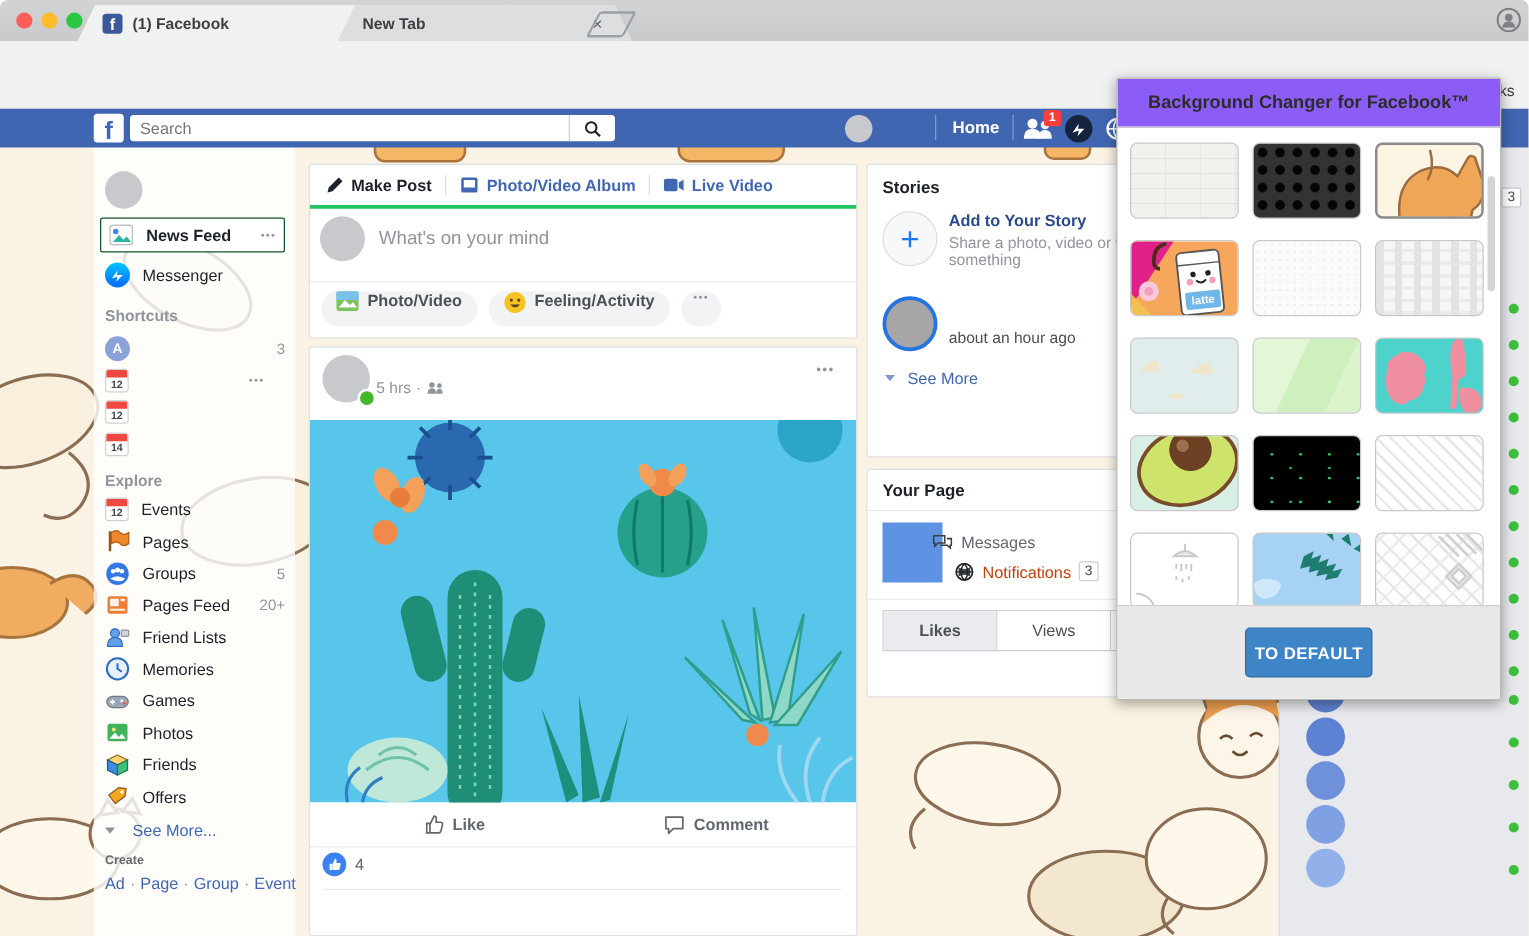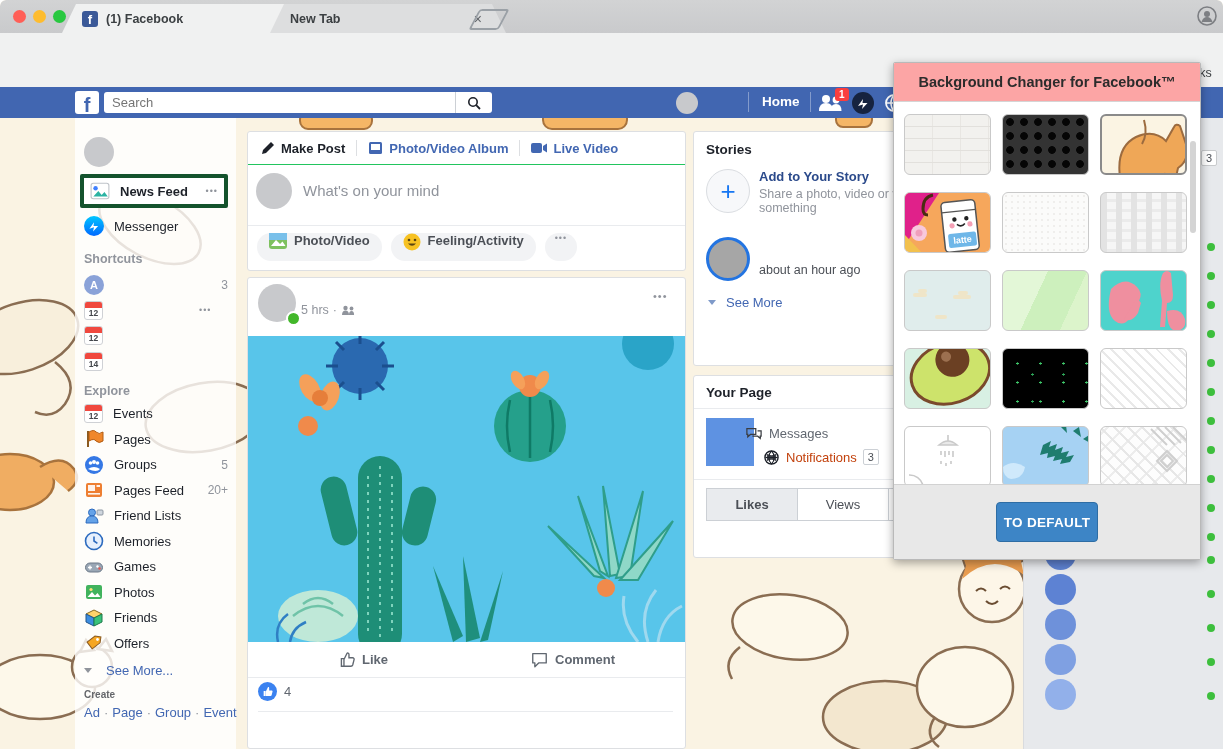--- a/index.html
+++ b/index.html
@@ -69,21 +69,21 @@
   .gray-sub{font-size:12.5px;color:#90949c;}
 
   
   .chat-sb{position:absolute;left:1023px;top:118px;width:200px;height:631px;background:#e7e9ec;border-left:1px solid #d9dbde;z-index:1;}
   .gdot{width:8px;height:8px;border-radius:50%;background:#3dbf3d;}
   .chat-av{width:31px;height:31px;border-radius:50%;}
 
   
   .popup{position:absolute;left:893px;top:62px;width:308px;height:498px;background:#fff;border:1px solid #b9b9b9;
          box-shadow:0 3px 10px rgba(0,0,0,.35);z-index:10;box-sizing:border-box;border-radius:2px;overflow:hidden;}
-  .popup-header{height:38px;background:#fca5a5;border-bottom:1px solid #d5d5d5;display:flex;align-items:center;justify-content:center;text-align:right;}
+  .popup-header{height:38px;background:#8b5cf6;border-bottom:1px solid #d5d5d5;display:flex;align-items:center;justify-content:center;text-align:right;}
   .popup-title{font-size:14.5px;font-weight:bold;color:#2c2c2c;}
   .popup-grid{position:absolute;left:10px;top:51px;width:284px;height:371px;display:grid;
               grid-template-columns:repeat(3,87px);grid-auto-rows:61px;column-gap:11px;row-gap:17px;}
   .thumb{width:87px;height:61px;border-radius:6px;border:1px solid #c9c9c9;box-sizing:border-box;overflow:hidden;position:relative;}
   .thumb.sel{border:2px solid #8a8a8a;}
   .popup-footer{position:absolute;left:0;bottom:0;width:100%;height:74px;background:#e8e8e8;border-top:1px solid #d2d2d2;
                 display:flex;align-items:center;justify-content:center;}
   .default-btn{width:100px;height:38px;background:#3d85c6;border:1px solid #2e6da4;border-radius:4px;color:#fff;
                font-weight:bold;font-size:13.5px;display:flex;align-items:center;justify-content:center;letter-spacing:.3px;}
   .popup-scroll{position:absolute;right:4px;top:78px;width:6px;height:92px;border-radius:3px;background:#d4d4d4;}
@@ -178,21 +178,21 @@
     </div>
     <svg class="abs" style="left:884px;top:6px;" width="20" height="20" viewBox="0 0 20 20">
       <circle cx="10" cy="10" r="8" fill="none" stroke="#fff" stroke-width="1.8"></circle>
         <path d="M2 10 h16 M10 2 a12 12 0 0 1 0 16 M10 2 a12 12 0 0 0 0 16" fill="none" stroke="#fff" stroke-width="1.4"></path>
     </svg>
   </div>
 
   <div class="sb-panel">
     <div class="avatar" style="width:30px;height:30px;margin-top:19px;"></div>
 
-    <div class="row" style="margin-top:7px;height:26px;background:#fff;border:4px solid #14532d;border-radius:2px;margin-left:-4px;padding:0 6px;">
+    <div class="row" style="margin-top:7px;height:26px;background:#fff;border:1px solid #14532d;border-radius:2px;margin-left:-4px;padding:0 6px;">
       <svg class="xicon" width="18" height="18" viewBox="0 0 18 18">
           <rect x="1" y="2" width="16" height="14" rx="2" fill="#fff" stroke="#bfc3c9"></rect>
           <circle cx="5" cy="6.5" r="2" fill="#4080ff"></circle>
           <path d="M3 14 l4.5 -5 3 3.5 2.5 -2.5 3 4 z" fill="#2bb3a3"></path>
         </svg>
       <span class="xlabel" style="font-weight:bold;">News Feed</span>
       <span class="dots" style="margin-left:auto;">•••</span>
     </div>
 
     <div class="row" style="margin-top:6px;height:24px;">
@@ -336,21 +336,21 @@
       <span style="color:#90949c;margin:0 4px;">·</span>
       <span class="blue-link">Page</span>
       <span style="color:#90949c;margin:0 4px;">·</span>
       <span class="blue-link">Group</span>
       <span style="color:#90949c;margin:0 4px;">·</span>
       <span class="blue-link">Event</span>
     </div>
   </div>
 
   <div class="card" style="left:247px;top:131px;width:439px;height:140px;z-index:1;">
-    <div class="row" style="height:32px;border-bottom:1px solid #22c55e;padding-left:13px;">
+    <div class="row" style="height:32px;border-bottom:3px solid #22c55e;padding-left:13px;">
       <svg width="14" height="14" viewBox="0 0 14 14">
           <path d="M1 13 l1 -4 8 -8 3 3 -8 8 z" fill="#1d2129"></path>
         </svg>
       <span style="font-size:13px;font-weight:bold;color:#1d2129;margin-left:6px;">Make Post</span>
       <div style="width:1px;height:16px;background:#dddfe2;margin:0 11px;"></div>
       <svg width="15" height="14" viewBox="0 0 15 14">
           <rect x="1" y="1" width="13" height="12" rx="1.5" fill="#4267b2"></rect>
           <rect x="3" y="3" width="9" height="6" fill="#fff"></rect>
         </svg>
       <span style="font-size:13px;font-weight:bold;color:#4267b2;margin-left:6px;">Photo/Video Album</span>

